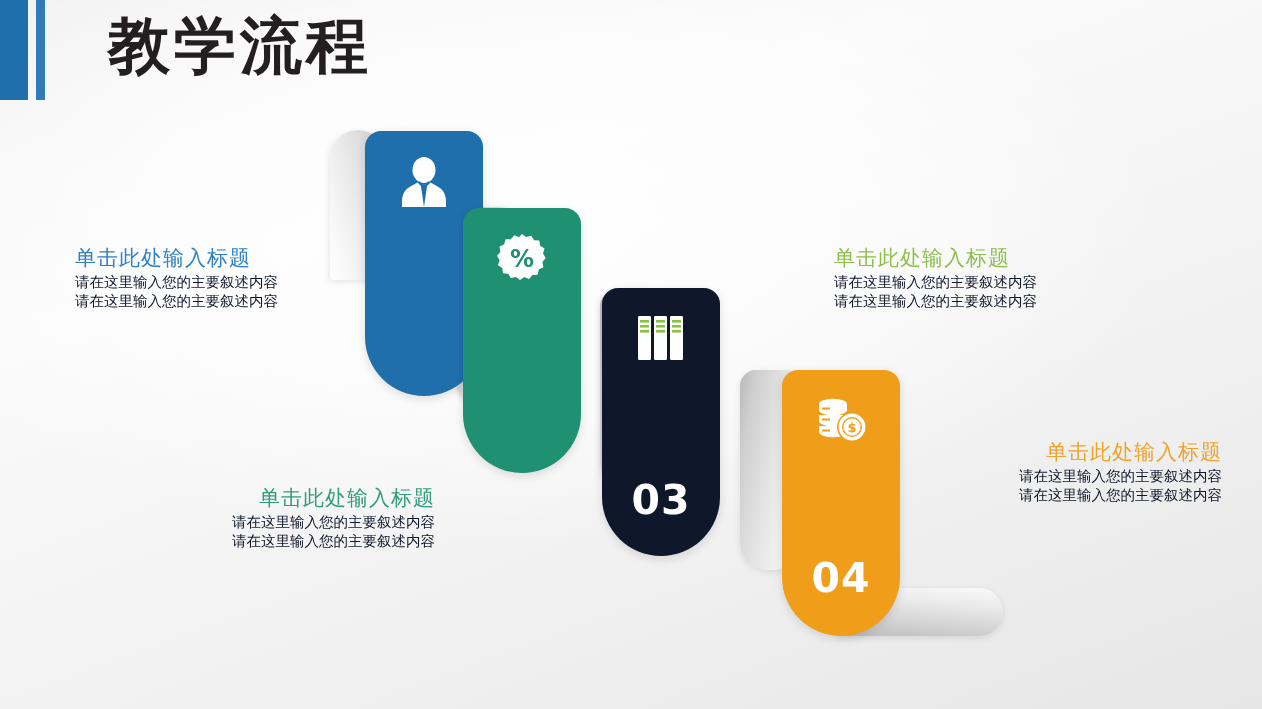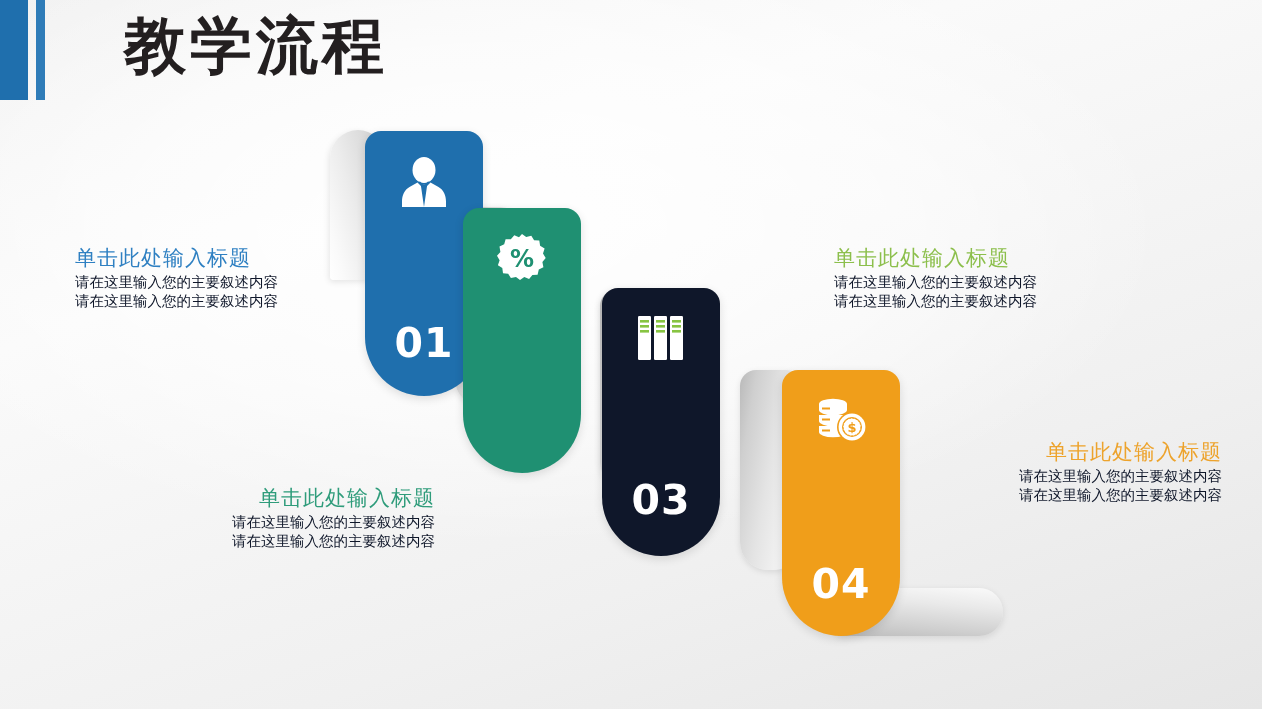--- a/index.html
+++ b/index.html
@@ -53,21 +53,20 @@
     position: absolute;
     left: 108px;
     top: 2px;
     font-family: "DejaVu Serif", "Liberation Serif", serif;
     font-size: 62px;
     font-weight: bold;
     letter-spacing: 4px;
     color: #231f20;
     line-height: 88px;
     white-space: nowrap;
-    margin-left: 16px;
   }
 
   
   .card {
     position: absolute;
     width: 118px;
     border-radius: 16px 16px 59px 59px;
     box-shadow: 0 3px 10px rgba(0,0,0,0.12);
   }
   .card .card-icon {
@@ -148,21 +147,20 @@
   <div class="card" style="left:365px; top:131px; height:265px; background:#1f6fad;">
     <div class="card-icon">
       <svg width="50" height="54" viewBox="0 0 50 54" aria-hidden="true">
         <ellipse cx="25" cy="15" rx="11.5" ry="13" fill="#ffffff"></ellipse>
         <path d="M25 30 L18.5 27.5 L10.5 32 C5.5 34.8 3 40.2 3 46.5 L3 52 L47 52 L47 46.5
                  C47 40.2 44.5 34.8 39.5 32 L31.5 27.5 Z" fill="#ffffff"></path>
         <path d="M25 30 L21.6 28.6 L25 52 L28.4 28.6 Z" fill="#1f6fad"></path>
         <path d="M18.5 27.5 L25 34 L31.5 27.5 L29 26.4 L25 30.5 L21 26.4 Z" fill="#1f6fad"></path>
       </svg>
     </div>
-    <div class="card-num" style="top:188px;">01</div>
   </div>
 
   <div class="txt align-left" style="left:75px; top:243px; width:250px;">
     <div class="t-title" style="color:#2f80c2;">单击此处输入标题</div>
     <div class="t-line">请在这里输入您的主要叙述内容</div>
     <div class="t-line">请在这里输入您的主要叙述内容</div>
   </div>
 
   <div class="curl-right" style="left:600px; top:290px; height:200px;"></div>
 
@@ -234,21 +232,21 @@
           <rect x="9" y="24.5" width="8" height="2"></rect>
           <rect x="9" y="35.5" width="8" height="2"></rect>
         </g>
         <circle cx="39" cy="33" r="15" fill="#f09e1a"></circle>
         <circle cx="39" cy="33" r="13.4" fill="#ffffff"></circle>
         <circle cx="39" cy="33" r="10" fill="#f09e1a"></circle>
         <circle cx="39" cy="33" r="8.8" fill="#ffffff" stroke="#f09e1a" stroke-width="0.9" stroke-dasharray="1.6 1.6"></circle>
         <text x="39" y="38" font-family="'DejaVu Sans','Liberation Sans',sans-serif" font-size="13" font-weight="bold" fill="#f09e1a" text-anchor="middle">$</text>
       </svg>
     </div>
-    <div class="card-num" style="top:190px;text-align:center;">04</div>
+    <div class="card-num" style="top:184px;text-align:center;">04</div>
   </div>
 
   <div class="txt align-right" style="left:940px; top:437px; width:282px;">
     <div class="t-title" style="color:#eda32c;">单击此处输入标题</div>
     <div class="t-line">请在这里输入您的主要叙述内容</div>
     <div class="t-line">请在这里输入您的主要叙述内容</div>
   </div>
 
 </div>
 

